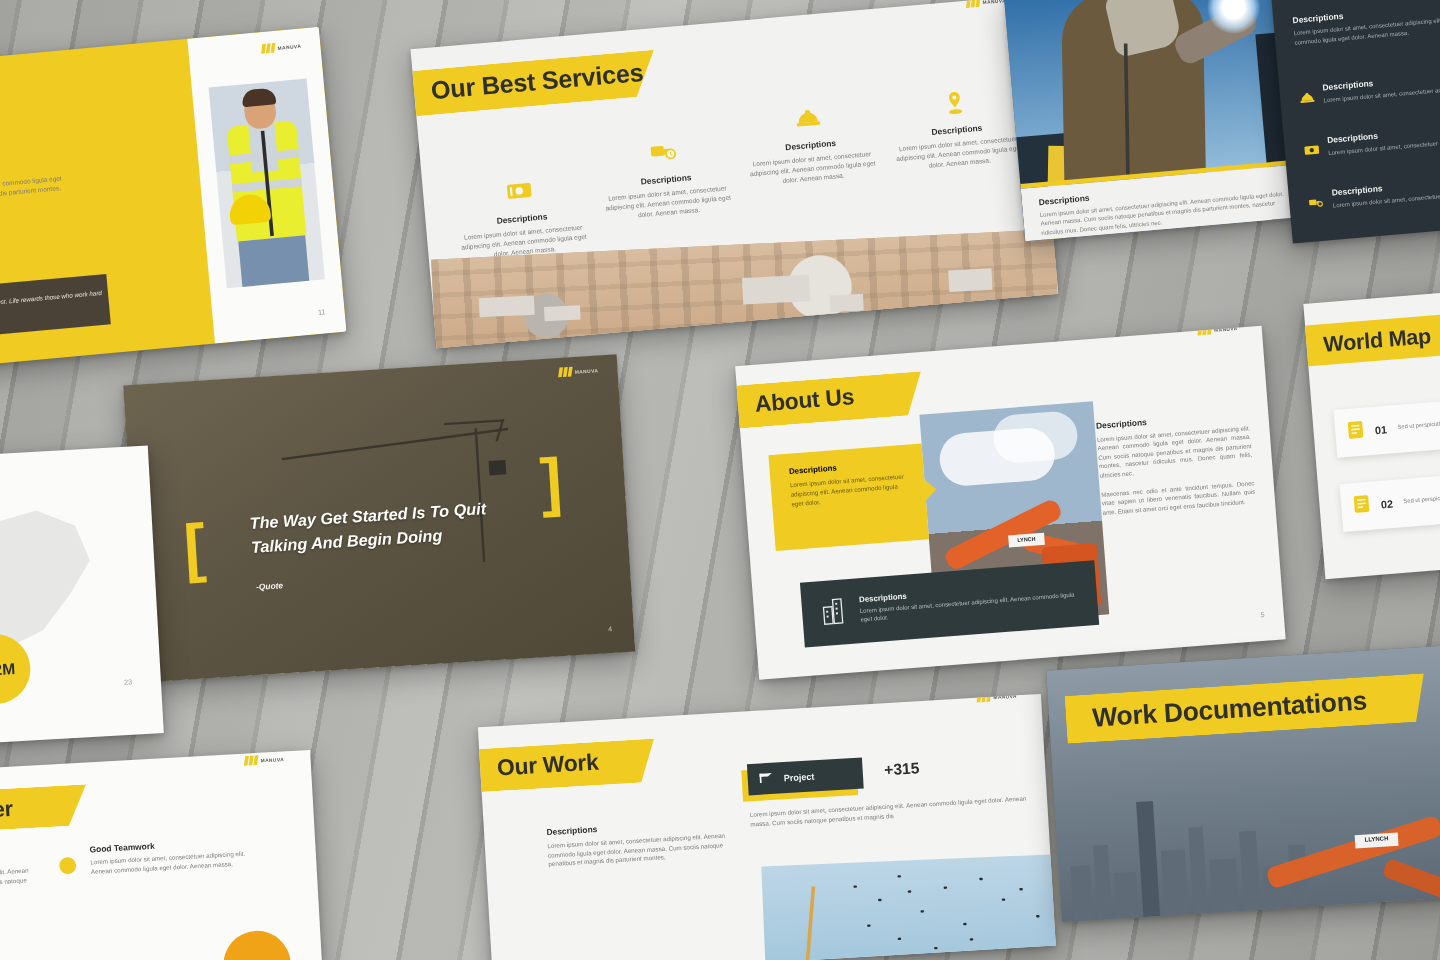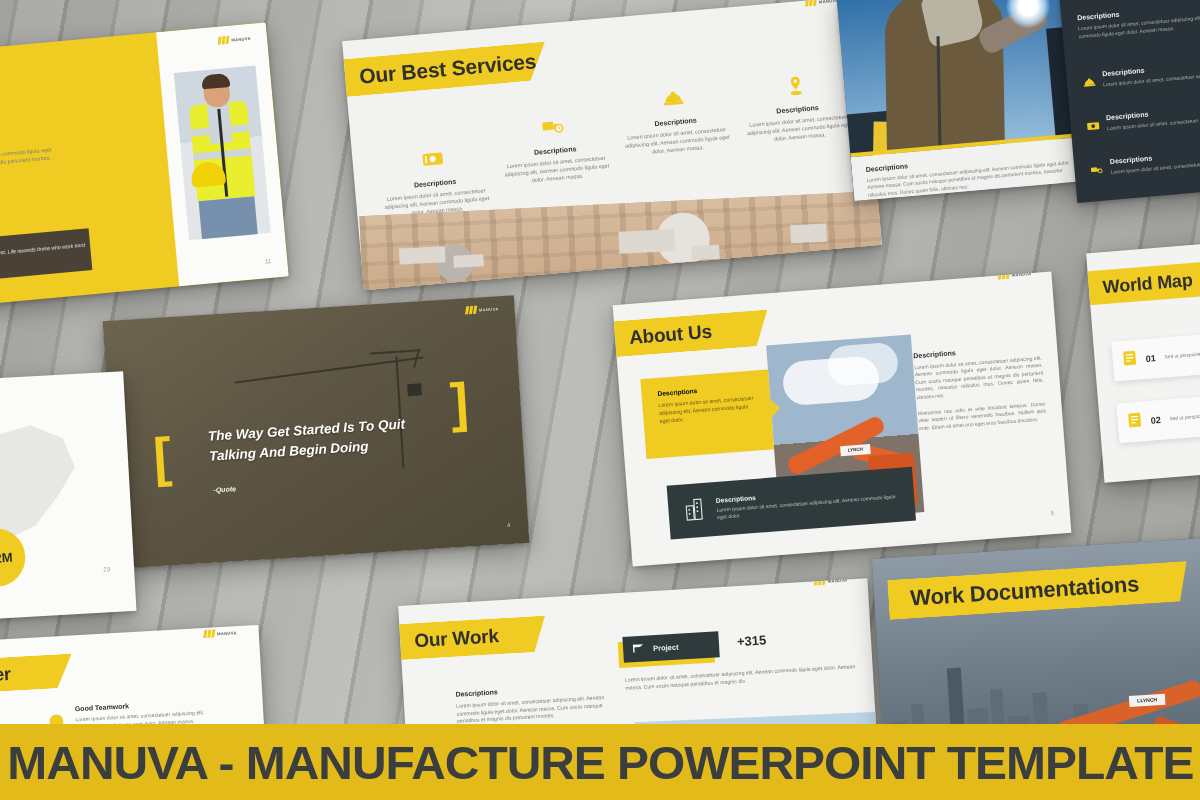--- a/index.html
+++ b/index.html
@@ -740,16 +740,13 @@
       <i style="left:182px;width:14px;height:52px"></i>
     </div>
     <div class="exc-boom"></div>
     <div class="exc-arm"></div>
     <div class="exc-tag">LLYNCH</div>
     <div class="ribbon">
       <span class="ribbon-title">Work Documentations</span>
     </div>
   </div>
 
-  <div id="banner">
-    <h1>MANUVA - MANUFACTURE POWERPOINT TEMPLATE</h1>
-  </div>
 </div>
 
 </body></html>

